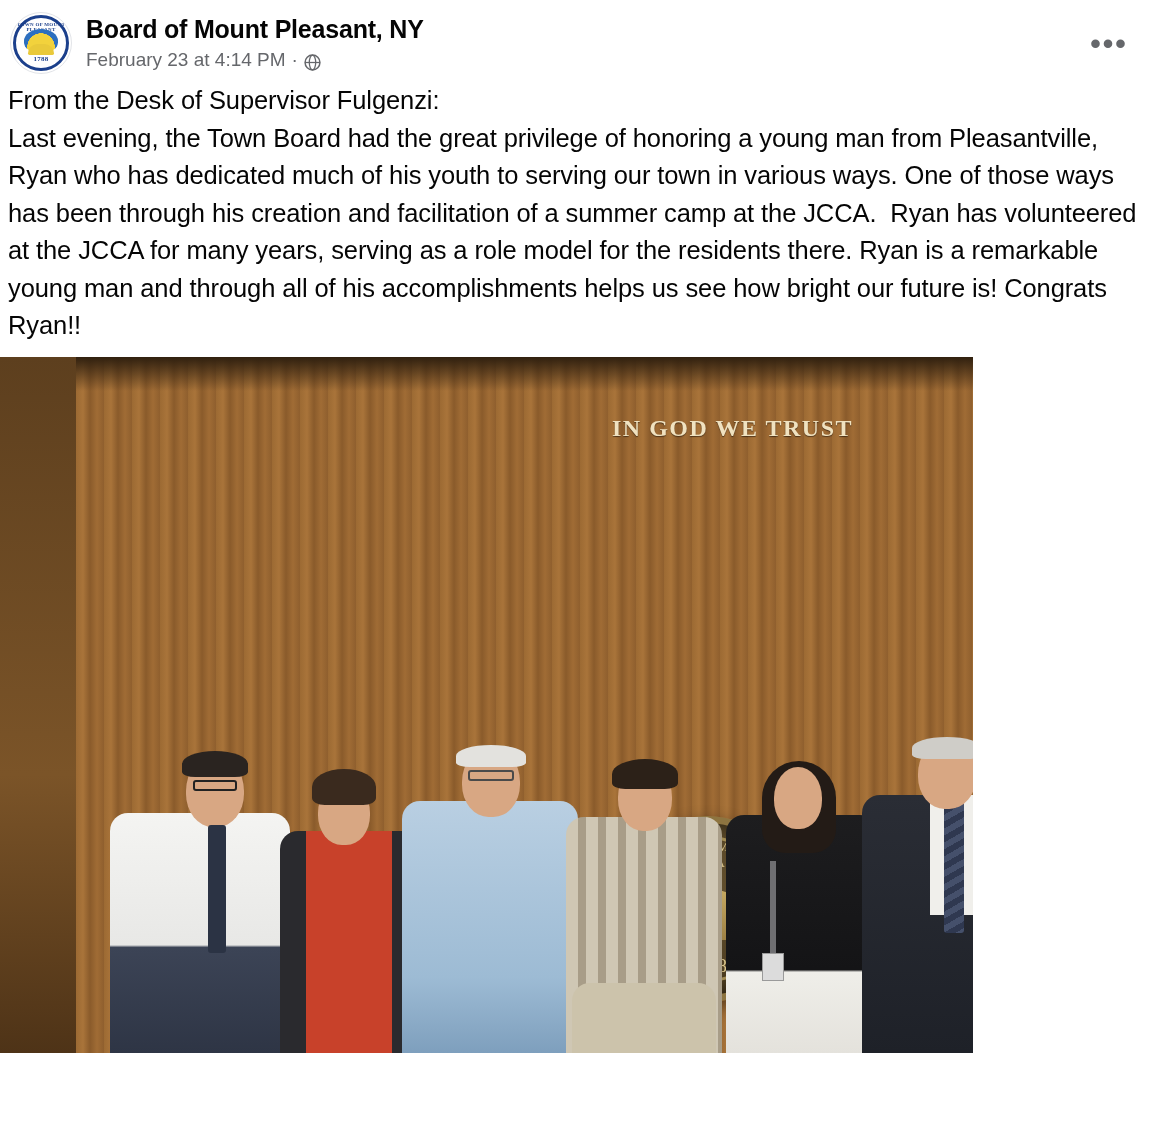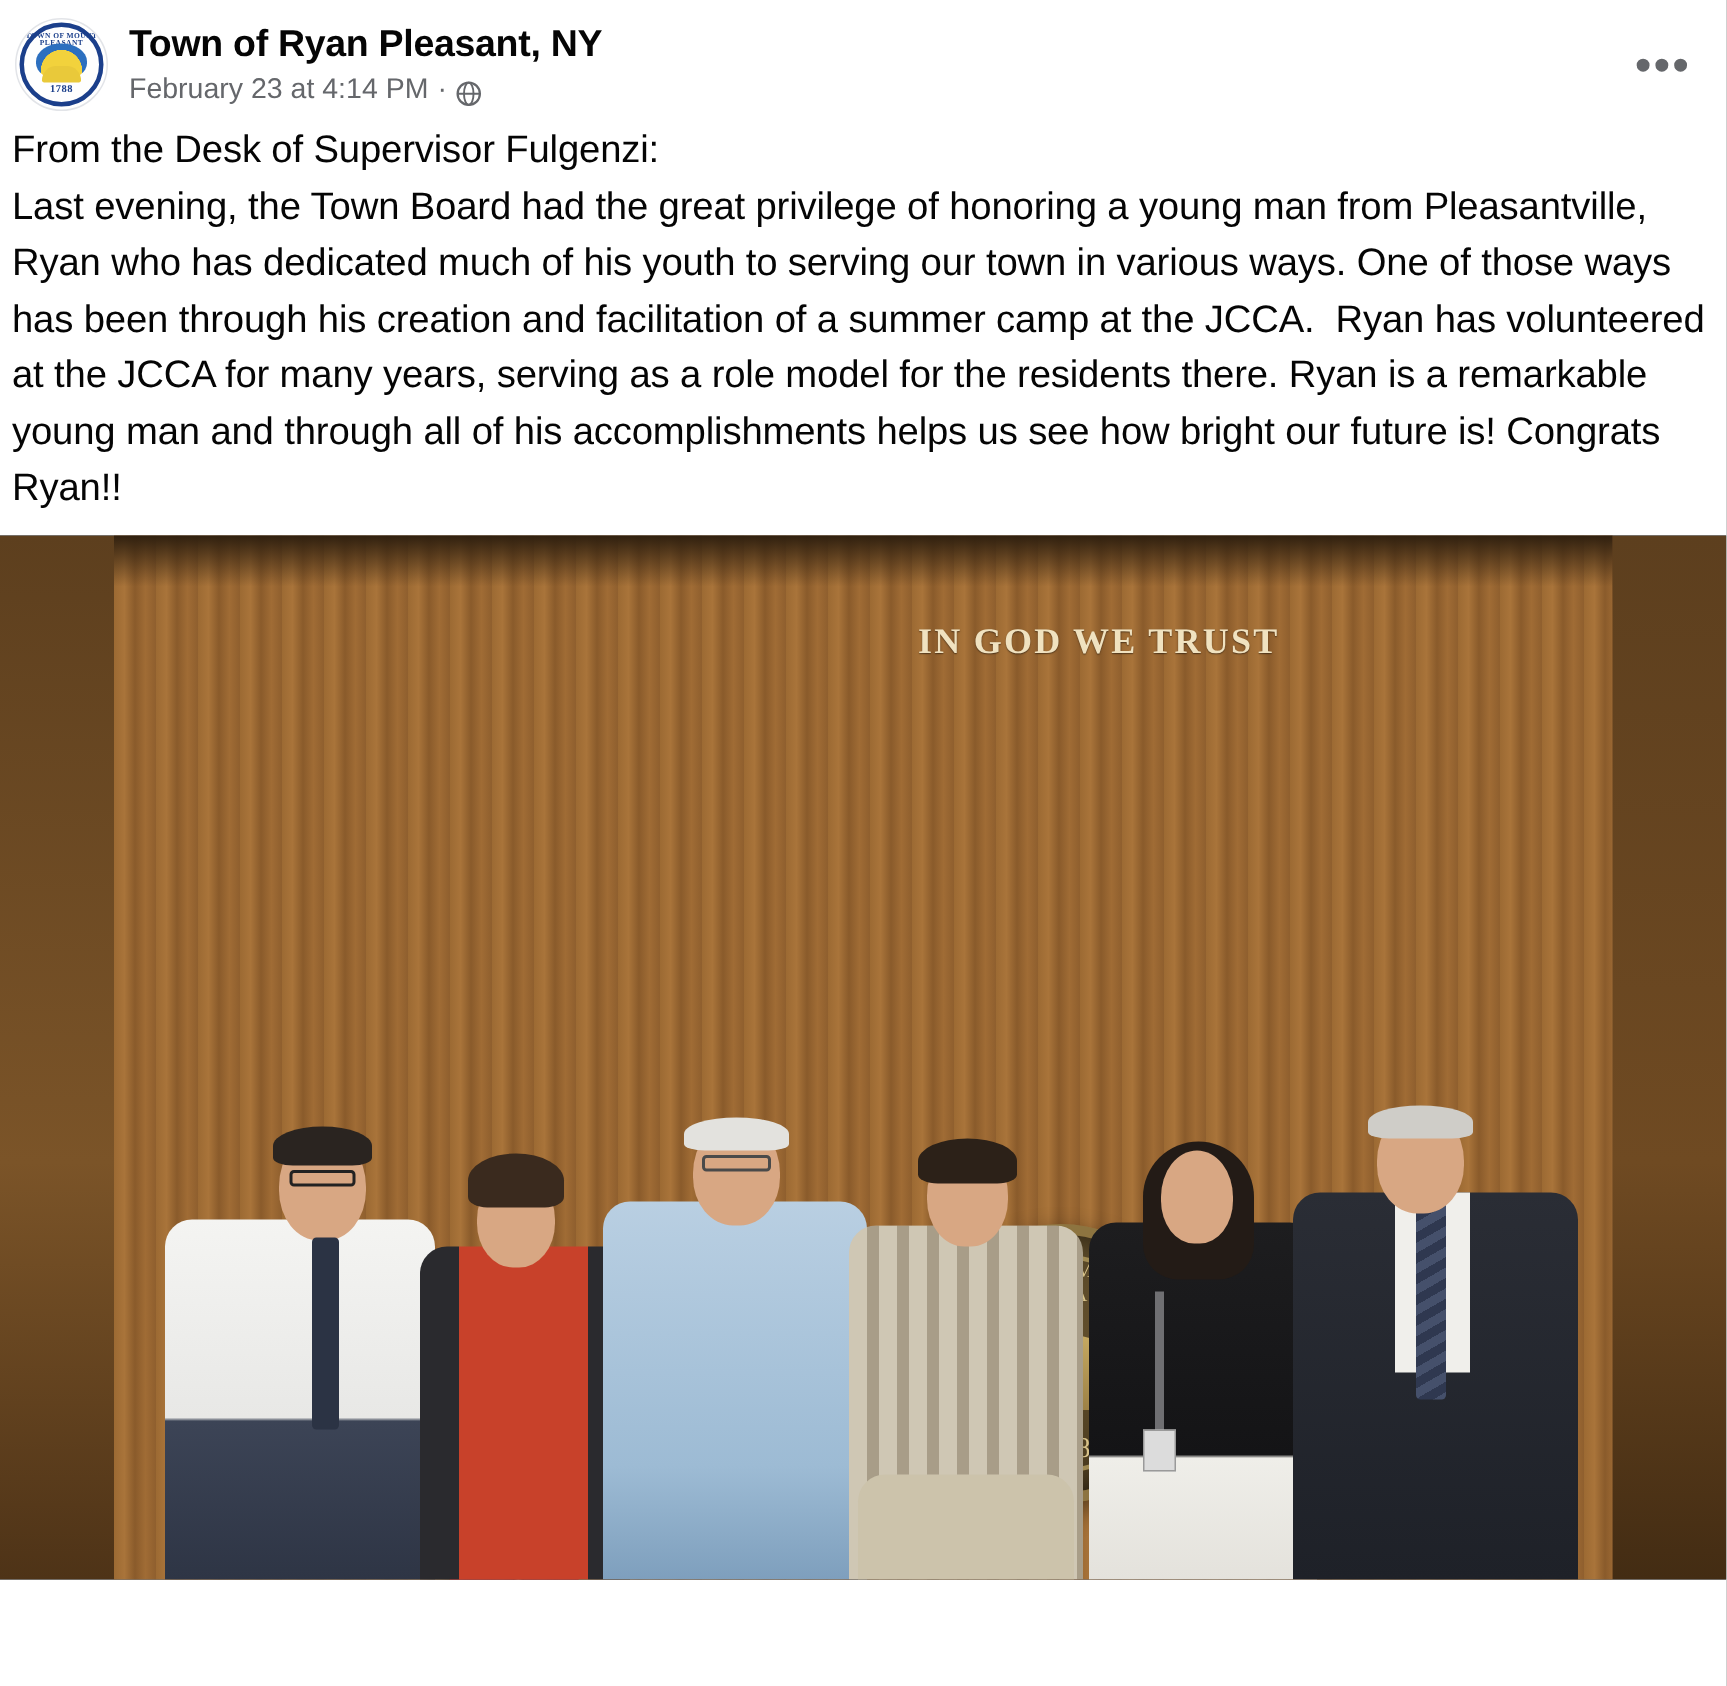--- a/index.html
+++ b/index.html
@@ -124,23 +124,23 @@
     padding: 4px 14px 12px 8px;
     font-size: 25.5px;
     line-height: 37.5px;
     color: #050505;
     letter-spacing: -0.1px;
     white-space: pre-wrap;
   }
   
   .photo {
     position: relative;
-    width: 1151px;
+    width: 973px;
     height: 696px;
-    background: #000000;
+    background: #0f766e;
     overflow: hidden;
   }
   .wall {
     position: absolute;
     left: 76px;
     top: 0;
     width: 999px;
     height: 696px;
     background:
       repeating-linear-gradient(90deg,
@@ -306,21 +306,21 @@
     <div class="avatar">
       <div class="seal-outer">
         <div class="seal-text-top">TOWN OF MOUNT PLEASANT</div>
         <div class="seal-inner"></div>
         <div class="seal-hill"></div>
         <div class="seal-text-bottom">1788</div>
       </div>
     </div>
 
     <div class="header-text">
-      <div class="page-name">Town of Ryan Pleasant, NY</div>
+      <div class="page-name">Board of Mount Pleasant, NY</div>
       <div class="meta-row">
         <span>February 23 at 4:14 PM</span>
         <span class="meta-sep">·</span>
         <span class="globe-icon">
           <svg width="17" height="17" viewBox="0 0 16 16" aria-hidden="true">
             <circle cx="8" cy="8" r="7" fill="none" stroke="#65676b" stroke-width="1.4"></circle>
             <ellipse cx="8" cy="8" rx="3" ry="7" fill="none" stroke="#65676b" stroke-width="1.2"></ellipse>
             <line x1="1" y1="8" x2="15" y2="8" stroke="#65676b" stroke-width="1.2"></line>
           </svg>
         </span>

